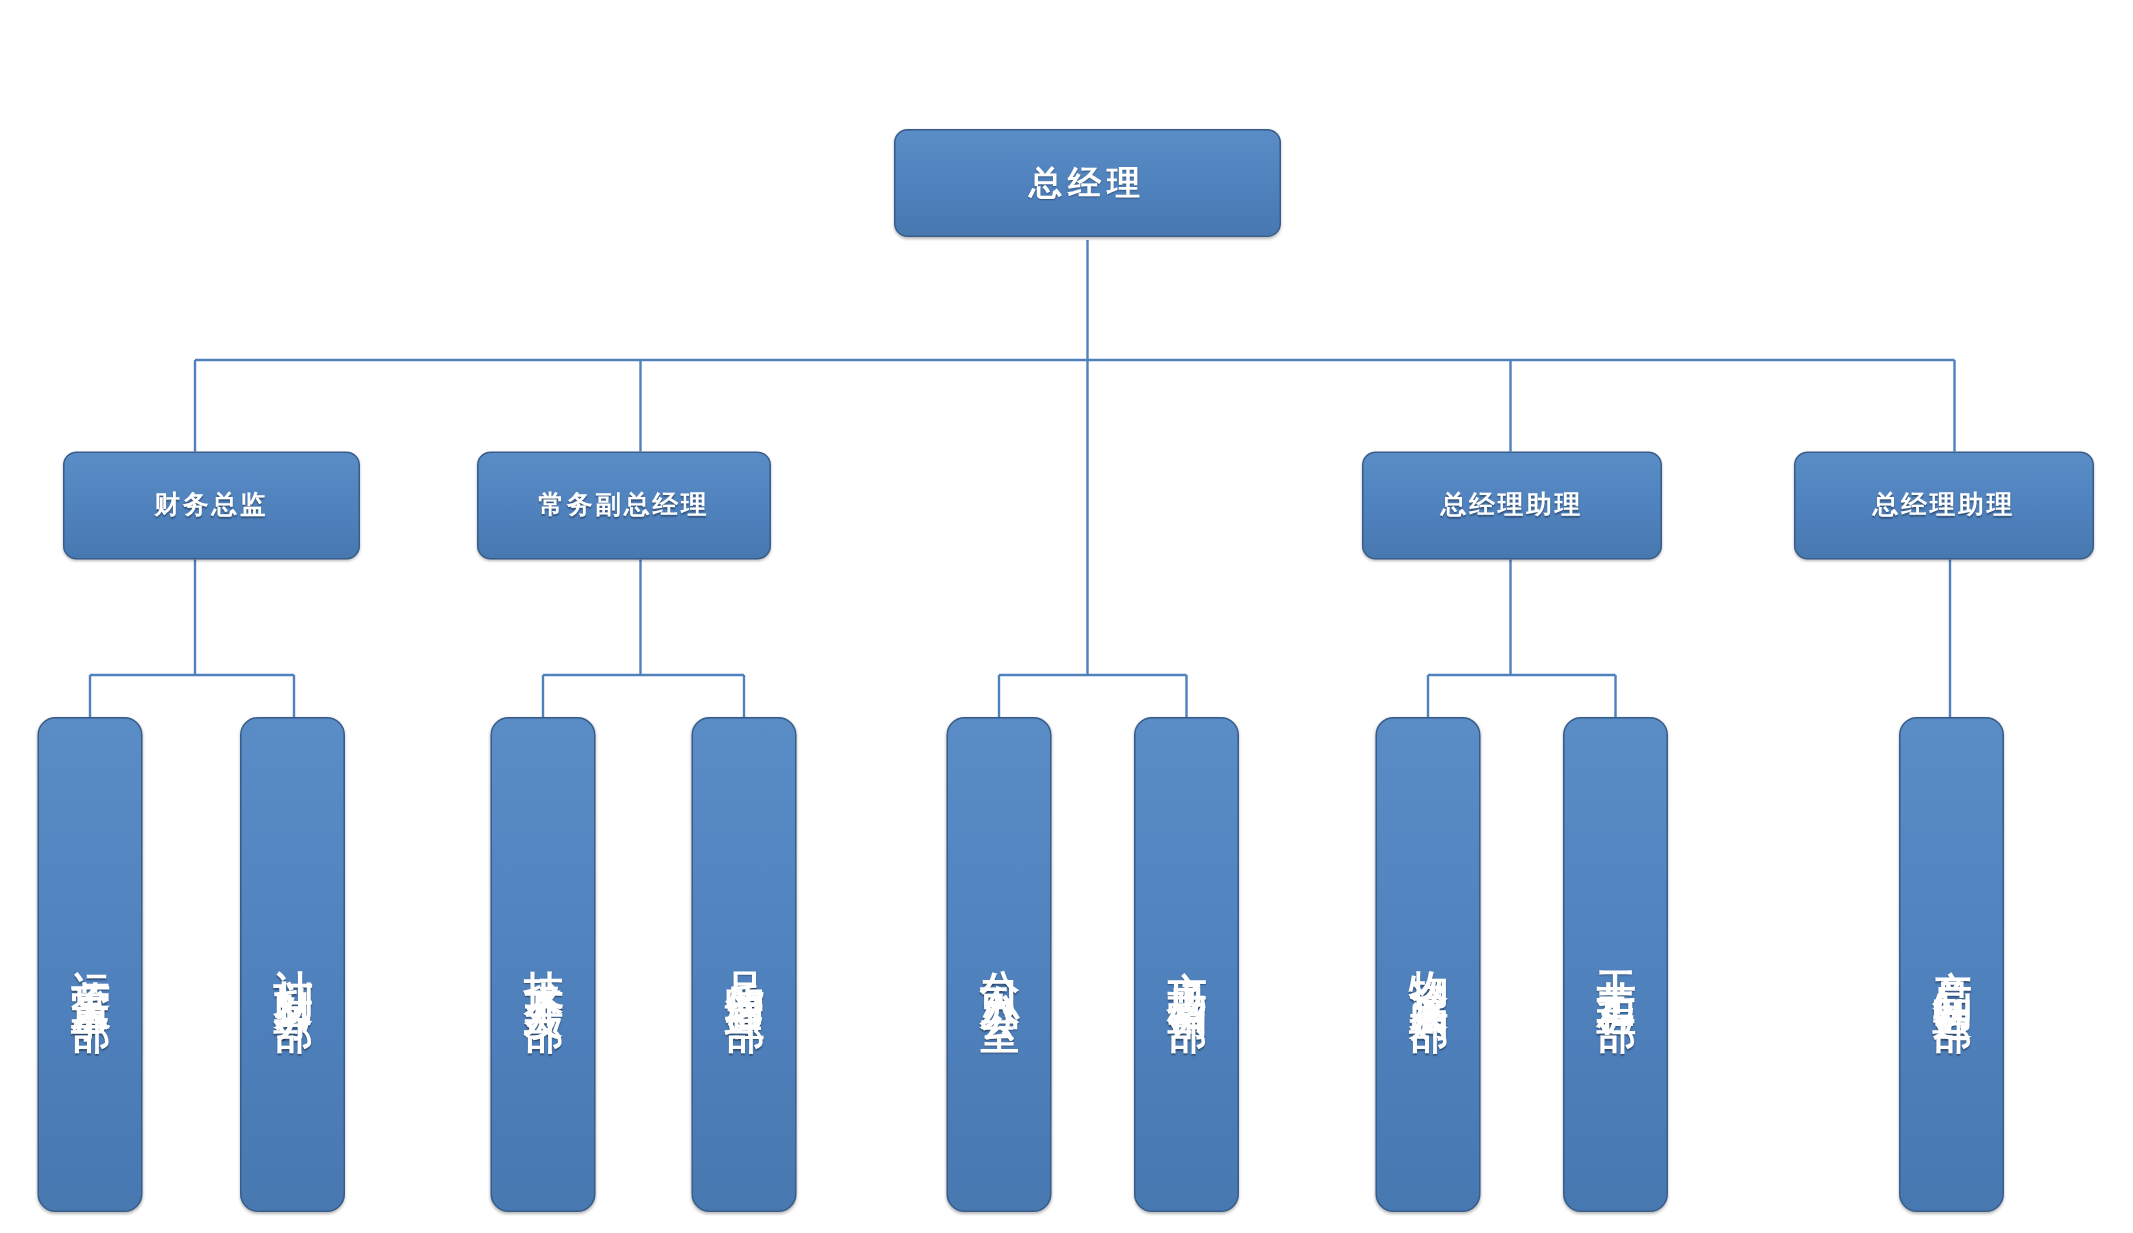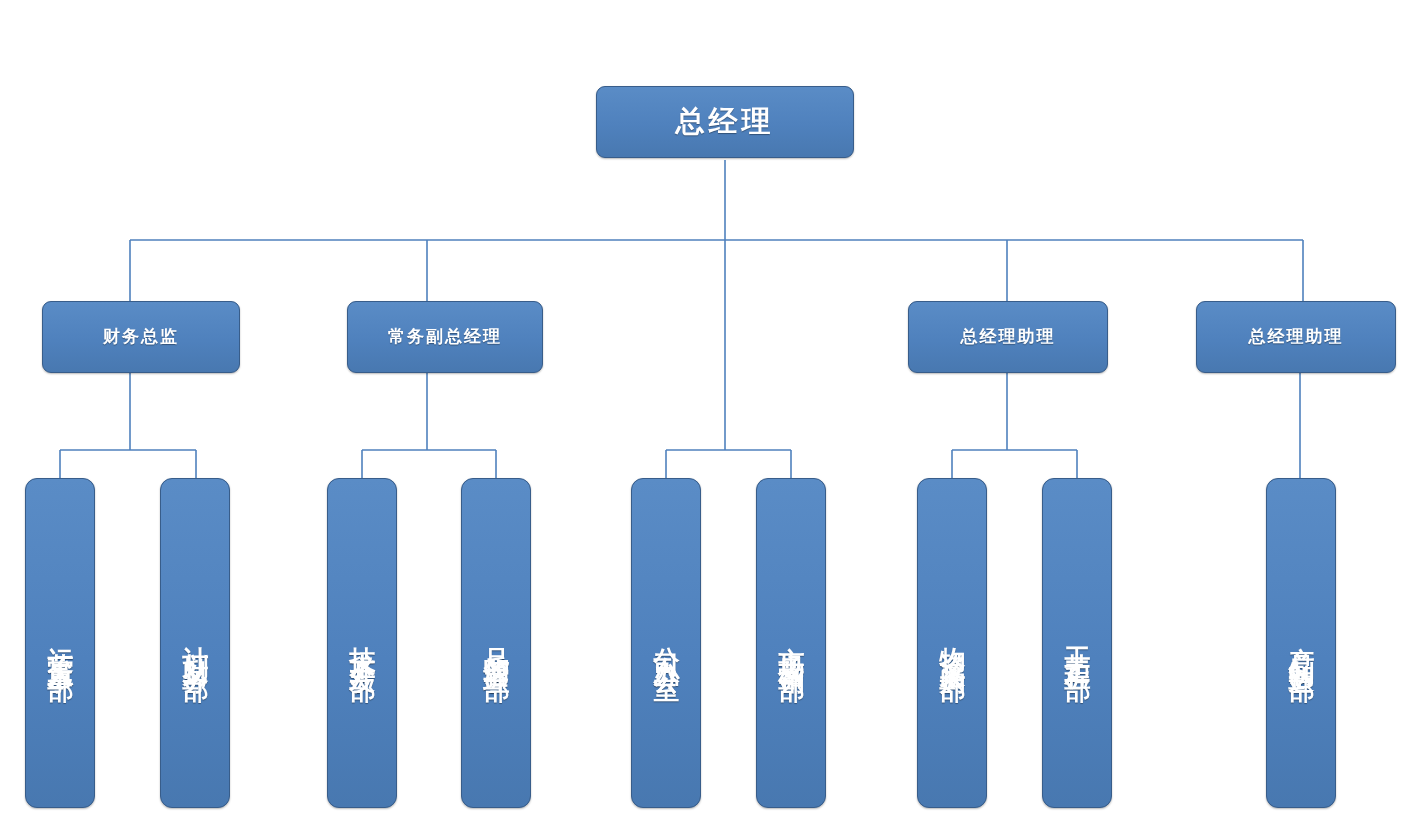--- a/index.html
+++ b/index.html
@@ -48,21 +48,21 @@
   }
   
   .node.horizontal {
     border-radius: 9px;
   }
   .node.horizontal .node-label {
     font-size: 27px;
     line-height: 1.1;
   }
   .node.root .node-label {
-    font-size: 29px;
+    font-size: 22px;
     letter-spacing: 4px;
   }
   .node.level2 .node-label {
     font-size: 17px;
     letter-spacing: 2px;
   }
   
   .node.leaf {
     border-radius: 12px;
     align-items: center;
@@ -119,21 +119,21 @@
   </svg>
 
   <div class="node horizontal root" style="left:596px; top:86px; width:258px; height:72px;">
     <span class="node-label">总经理</span>
   </div>
 
   <div class="node horizontal level2" style="left:42px; top:301px; width:198px; height:72px;">
     <span class="node-label">财务总监</span>
   </div>
 
-  <div class="node horizontal level2" style="left:347px; top:301px; width:196px; height:72px;">
+  <div class="node horizontal level2" style="left:318px; top:301px; width:196px; height:72px;">
     <span class="node-label">常务副总经理</span>
   </div>
 
   <div class="node horizontal level2" style="left:908px; top:301px; width:200px; height:72px;">
     <span class="node-label">总经理助理</span>
   </div>
 
   <div class="node horizontal level2" style="left:1196px; top:301px; width:200px; height:72px;">
     <span class="node-label">总经理助理</span>
   </div>

